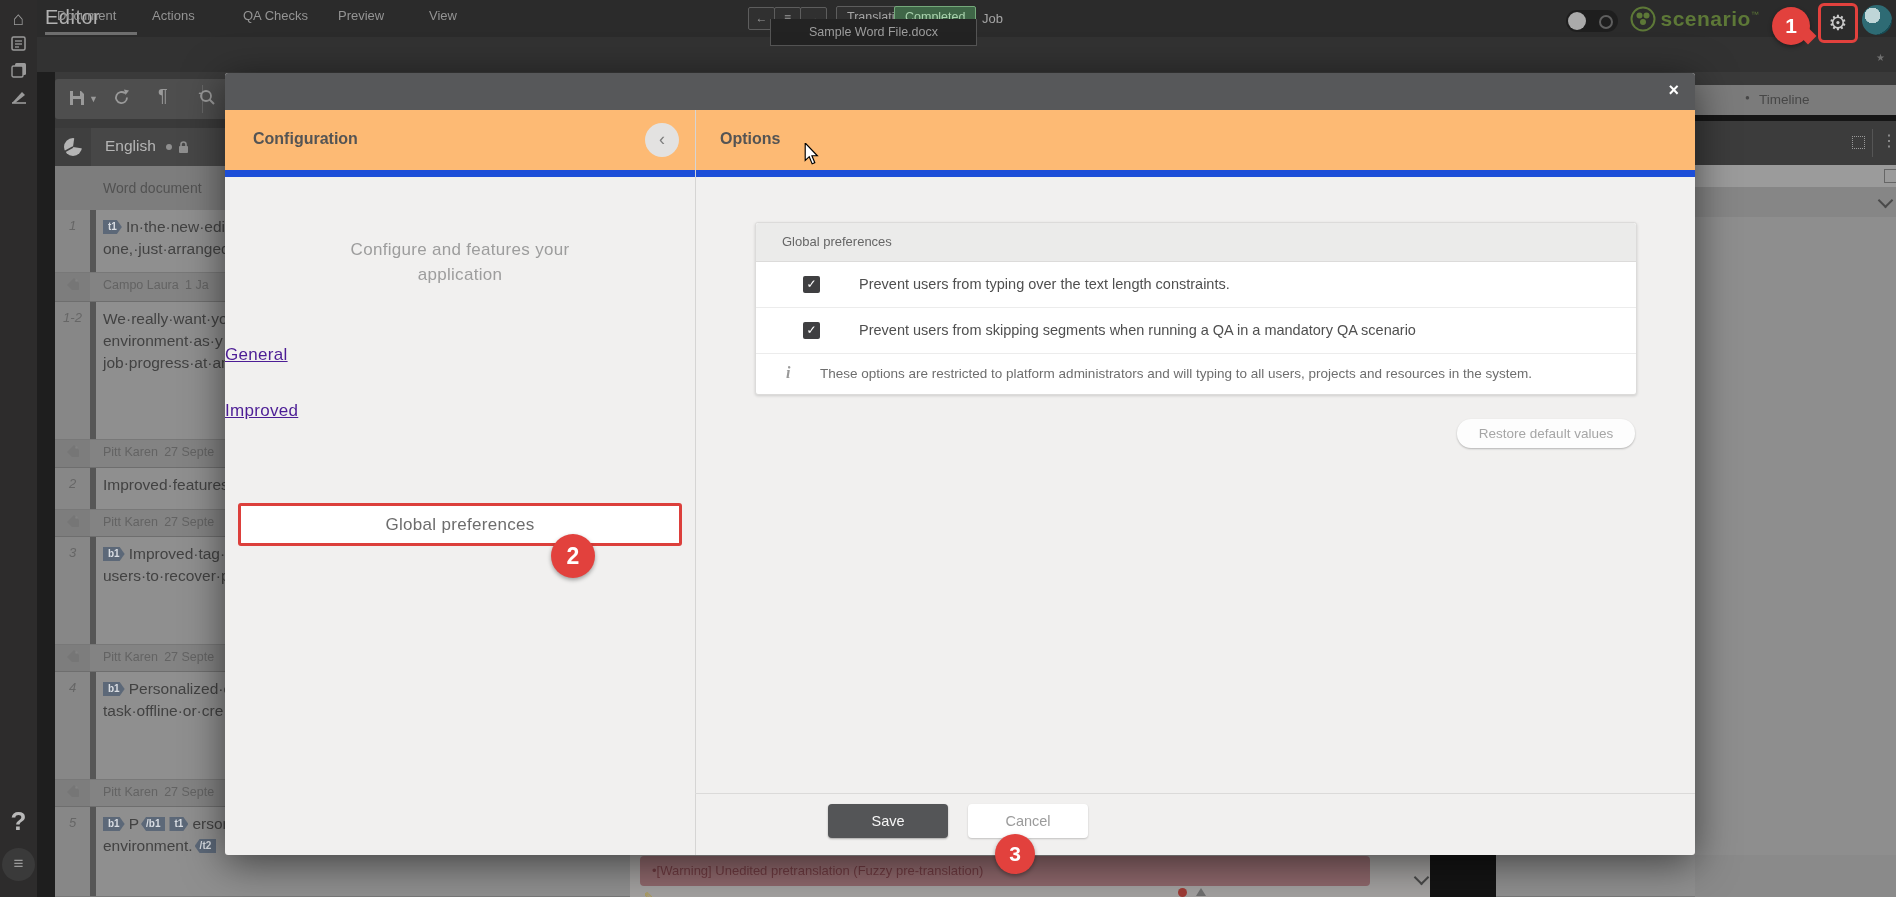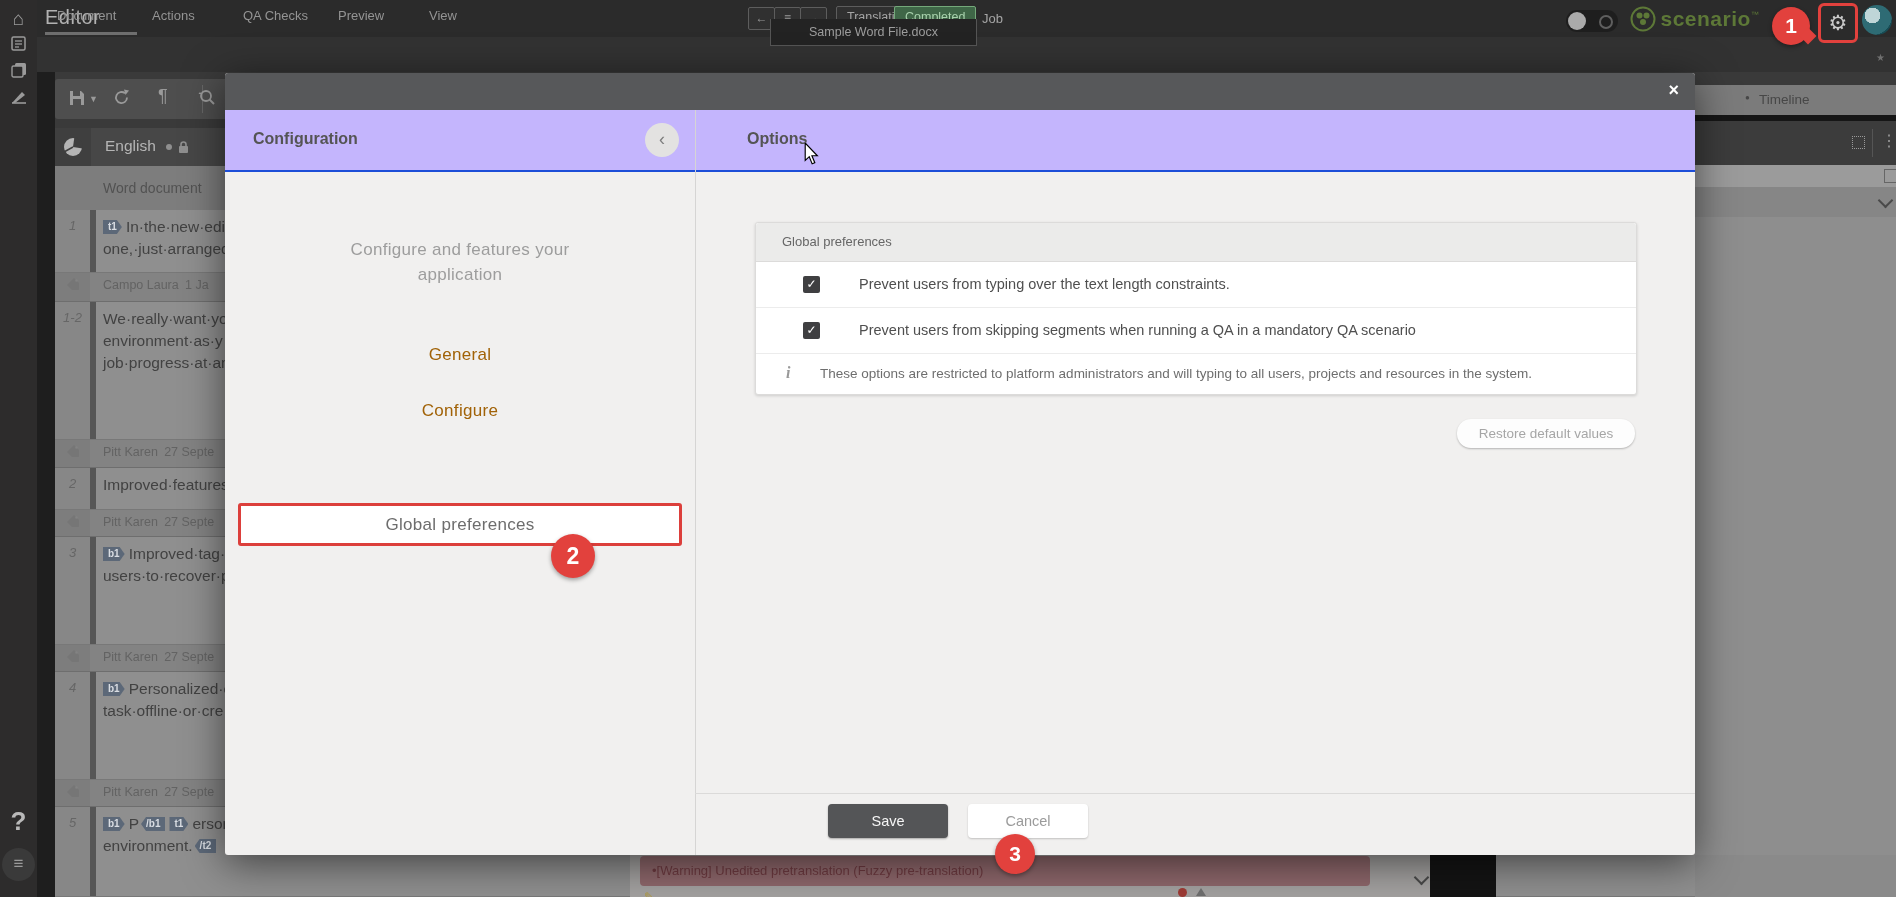--- a/index.html
+++ b/index.html
@@ -84,27 +84,27 @@
   .red-dot{left:548px;top:36px;width:9px;height:9px;border-radius:50%;background:#9e3b35;}
   .up-tri{left:566px;top:36px;width:0;height:0;border-left:5px solid transparent;
           border-right:5px solid transparent;border-bottom:8px solid #6f6f6f;}
   .bottom-gap{left:1430px;top:855px;width:66px;height:42px;background:#141414;}
   .scroll-chev{left:1416px;top:872px;}
   
   .modal{left:225px;top:73px;width:1470px;height:782px;background:#f1f0ef;border-radius:3px;
          box-shadow:0 8px 40px rgba(0,0,0,.55);}
   .modal-header{left:0;top:0;width:100%;height:37px;background:#57585a;border-radius:3px 3px 0 0;}
   .modal-close{right:16px;top:7px;color:#fff;font-size:18px;font-weight:bold;cursor:default;}
-  .panel-titles{left:0;top:37px;width:100%;height:60px;border-bottom:2px solid #1d4ed8;background:#c4b5fd;}
+  .panel-titles{left:0;top:37px;width:100%;height:60px;border-bottom:7px solid #1d4ed8;background:#fdba74;}
   .cfg-title{left:28px;top:20px;color:#545454;font-size:16px;font-weight:bold;}
-  .opt-title{left:495px;top:20px;color:#545454;font-size:16px;font-weight:bold;margin-left:27px;}
+  .opt-title{left:495px;top:20px;color:#545454;font-size:16px;font-weight:bold;}
   .back-circle{left:420px;top:13px;width:34px;height:34px;border-radius:50%;background:#e3e2e1;
                color:#7d7d7d;font-size:18px;text-align:center;line-height:32px;}
   .vdivider{left:470px;top:37px;width:1px;height:745px;background:#d6d5d4;}
-  .cfg-item{left:0;width:470px;text-align:center;color:#a16207;font-size:17px;letter-spacing:.3px;}
+  .cfg-item{left:0;width:470px;text-align:left;color:#4c1d95;font-size:17px;letter-spacing:.3px;text-decoration:underline;}
   .cfg-intro{left:0;top:164px;width:470px;text-align:center;color:#9d9d9d;font-size:17px;line-height:25px;letter-spacing:.3px;}
   .cfg-selected{left:13px;top:430px;width:438px;height:37px;background:#fff;border:3px solid #dc3f3b;
                 border-radius:3px;color:#6d6d6d;font-size:17px;text-align:center;line-height:37px;letter-spacing:.3px;}
   .opt-card{left:530px;top:149px;width:880px;background:#fff;border:1px solid #dcdbda;border-radius:3px;
             box-shadow:0 1px 3px rgba(0,0,0,.15);}
   .opt-card-header{position:relative;height:38px;background:#ebebea;border-bottom:1px solid #dcdbda;
                    border-radius:3px 3px 0 0;color:#666;font-size:13px;line-height:38px;padding-left:26px;}
   .opt-row{position:relative;height:45px;border-bottom:1px solid #ececec;}
   .cbx{position:absolute;left:47px;top:14px;width:17px;height:17px;background:#3f3f41;border-radius:2px;
        color:#fff;font-size:12px;text-align:center;line-height:17px;}
@@ -378,21 +378,21 @@
           </svg>
       </span>
     </div>
     <div class="abs vdivider"></div>
 
     <div class="abs cfg-intro">
       <div>Configure and features your</div>
       <div>application</div>
     </div>
     <div class="abs cfg-item" style="top:272px">General</div>
-    <div class="abs cfg-item" style="top:328px">Configure</div>
+    <div class="abs cfg-item" style="top:328px">Improved</div>
     <div class="abs cfg-selected">Global preferences</div>
 
     <div class="abs opt-card">
       <div class="opt-card-header">Global preferences</div>
       <div class="opt-row">
         <span class="cbx">✓</span>
         <span class="opt-label">Prevent users from typing over the text length constraints.</span>
       </div>
       <div class="opt-row">
         <span class="cbx">✓</span>

